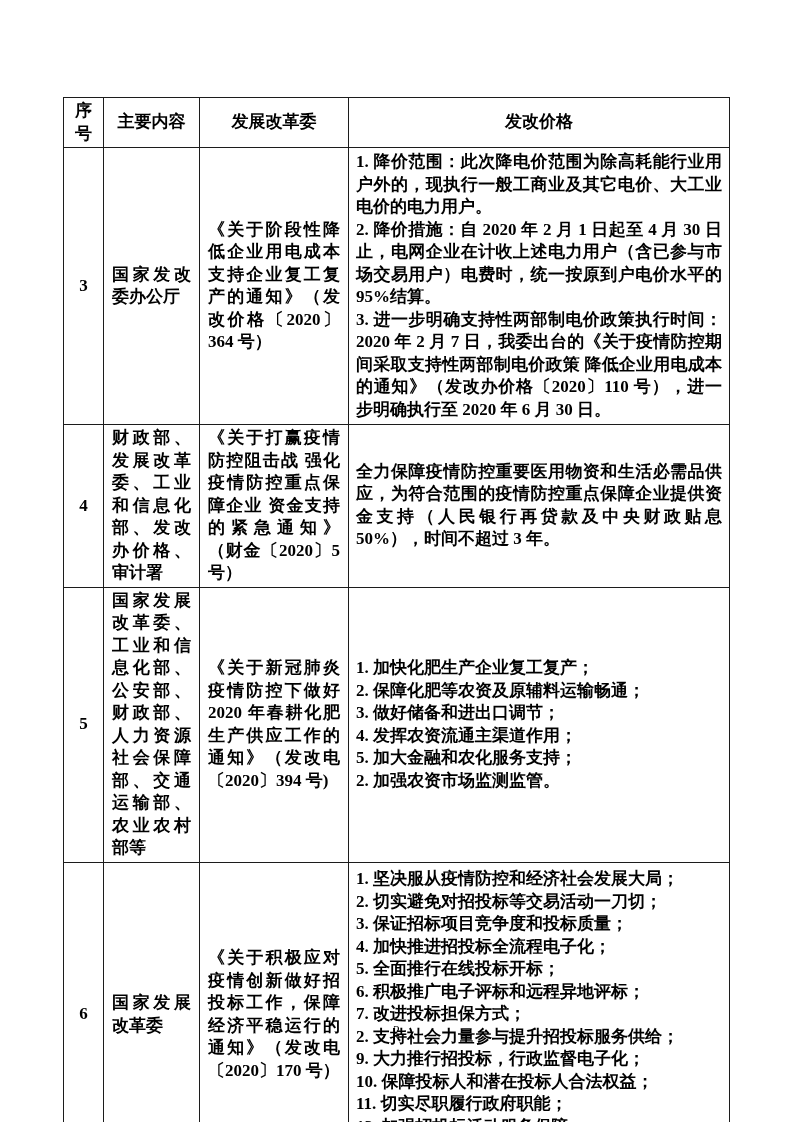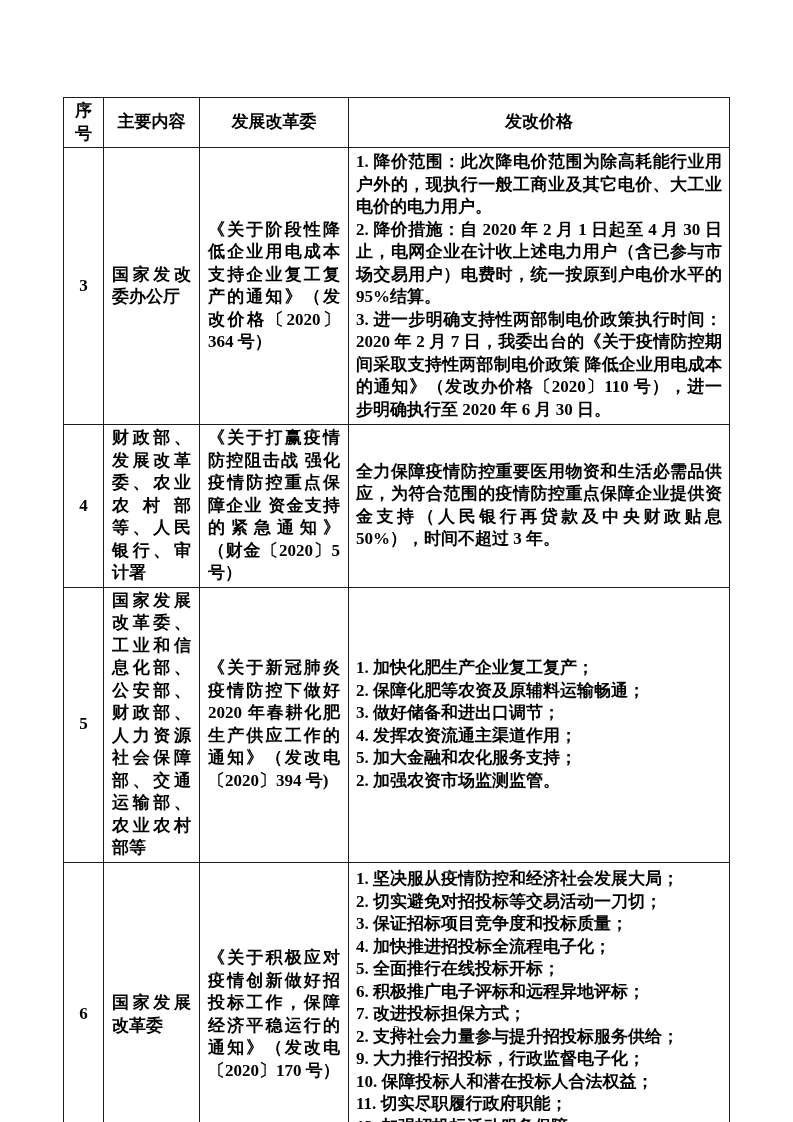--- a/index.html
+++ b/index.html
@@ -99,21 +99,21 @@
         <td class="doc-cell">《关于阶段性降低企业用电成本支持企业复工复产的通知》（发改价格〔2020〕364 号）</td>
         <td class="content-cell">
           <p>1. 降价范围：此次降电价范围为除高耗能行业用户外的，现执行一般工商业及其它电价、大工业电价的电力用户。</p>
           <p>2. 降价措施：自 2020 年 2 月 1 日起至 4 月 30 日止，电网企业在计收上述电力用户（含已参与市场交易用户）电费时，统一按原到户电价水平的 95%结算。</p>
           <p>3. 进一步明确支持性两部制电价政策执行时间：2020 年 2 月 7 日，我委出台的《关于疫情防控期间采取支持性两部制电价政策 降低企业用电成本的通知》（发改办价格〔2020〕110 号），进一步明确执行至 2020 年 6 月 30 日。</p>
         </td>
       </tr>
 
       <tr class="r-4">
         <td class="no-cell">4</td>
-        <td class="agency-cell">财政部、发展改革委、农业农村部等、人民银行、审计署</td>
+        <td class="agency-cell">财政部、发展改革委、工业和信息化部、发改办价格、审计署</td>
         <td class="doc-cell">《关于打赢疫情防控阻击战 强化疫情防控重点保障企业 资金支持的紧急通知》（财金〔2020〕5 号）</td>
         <td class="content-cell">
           <p>全力保障疫情防控重要医用物资和生活必需品供应，为符合范围的疫情防控重点保障企业提供资金支持（人民银行再贷款及中央财政贴息 50%），时间不超过 3 年。</p>
         </td>
       </tr>
 
       <tr class="r-5">
         <td class="no-cell">5</td>
         <td class="agency-cell">国家发展改革委、工业和信息化部、公安部、财政部、人力资源社会保障部、交通运输部、农业农村部等</td>
         <td class="doc-cell">《关于新冠肺炎疫情防控下做好 2020 年春耕化肥生产供应工作的通知》（发改电〔2020〕394 号)</td>

